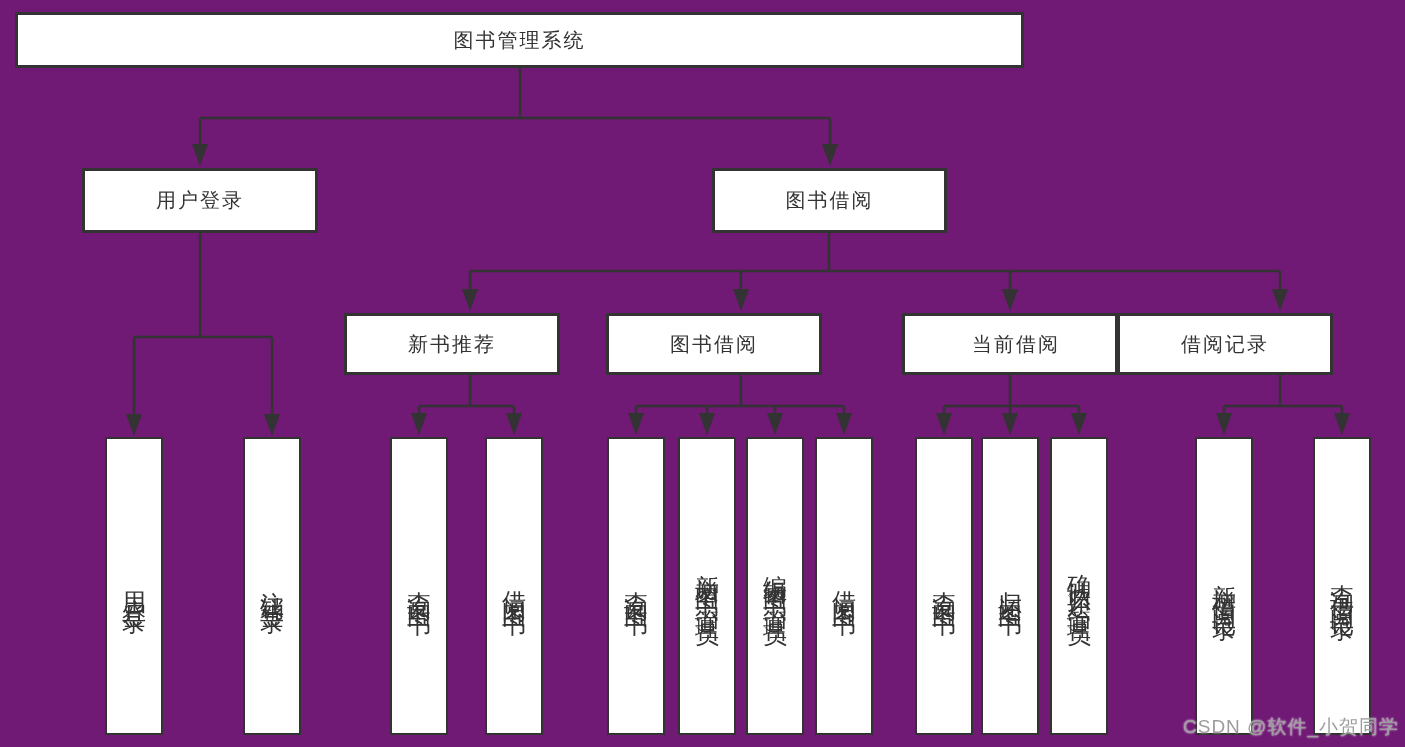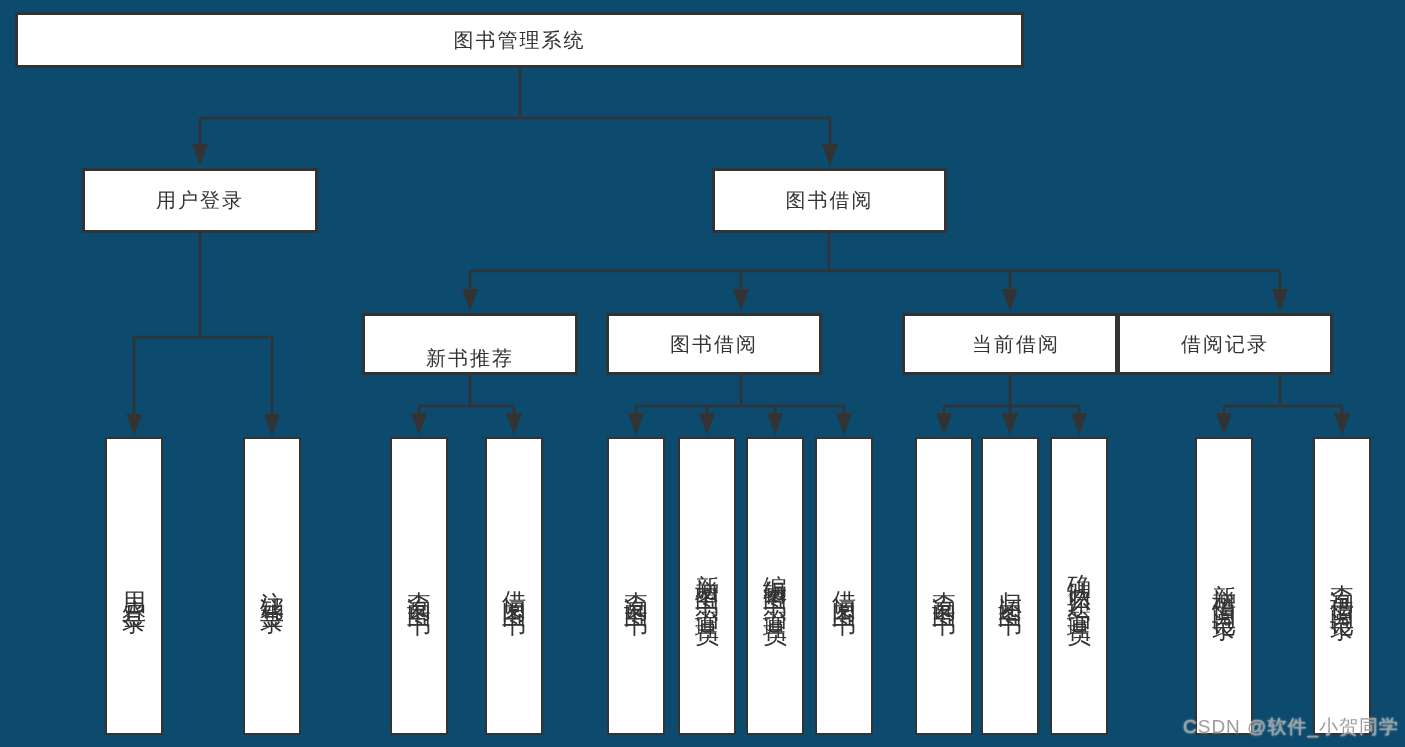--- a/index.html
+++ b/index.html
@@ -5,21 +5,21 @@
   html, body {
     margin: 0;
     padding: 0;
     background: #ffffff;
     font-family: "Liberation Sans", sans-serif;
   }
   #stage {
     position: relative;
     width: 1405px;
     height: 747px;
-    background: #0c4a6e;
+    background: #701a75;
     overflow: hidden;
   }
   #wires {
     position: absolute;
     left: 0;
     top: 0;
     width: 1405px;
     height: 747px;
   }
   .box {
@@ -42,21 +42,21 @@
     text-orientation: mixed;
     font-size: 24px;
     letter-spacing: 7px;
     line-height: 1;
     white-space: nowrap;
   }
   .root  { left: 15px;  top: 12px;  width: 1009px; height: 56px; }
   .lvl2-a { left: 82px;  top: 168px; width: 236px;  height: 65px; }
   .lvl2-b { left: 712px; top: 168px; width: 235px;  height: 65px; }
   .lvl3   { top: 313px; height: 62px; width: 216px; }
-  .lvl3-a { left: 362px; align-items: flex-end; }
+  .lvl3-a { left: 344px; }
   .lvl3-b { left: 606px; }
   .lvl3-c { left: 902px; padding-left: 12px; }
   .lvl3-d { left: 1117px; }
   .leaf { top: 437px; width: 58px; height: 298px; border-width: 2.5px; }
   .watermark {
     position: absolute;
     left: 1183px;
     top: 714px;
     font-size: 19px;
     color: #9c9c9c;

